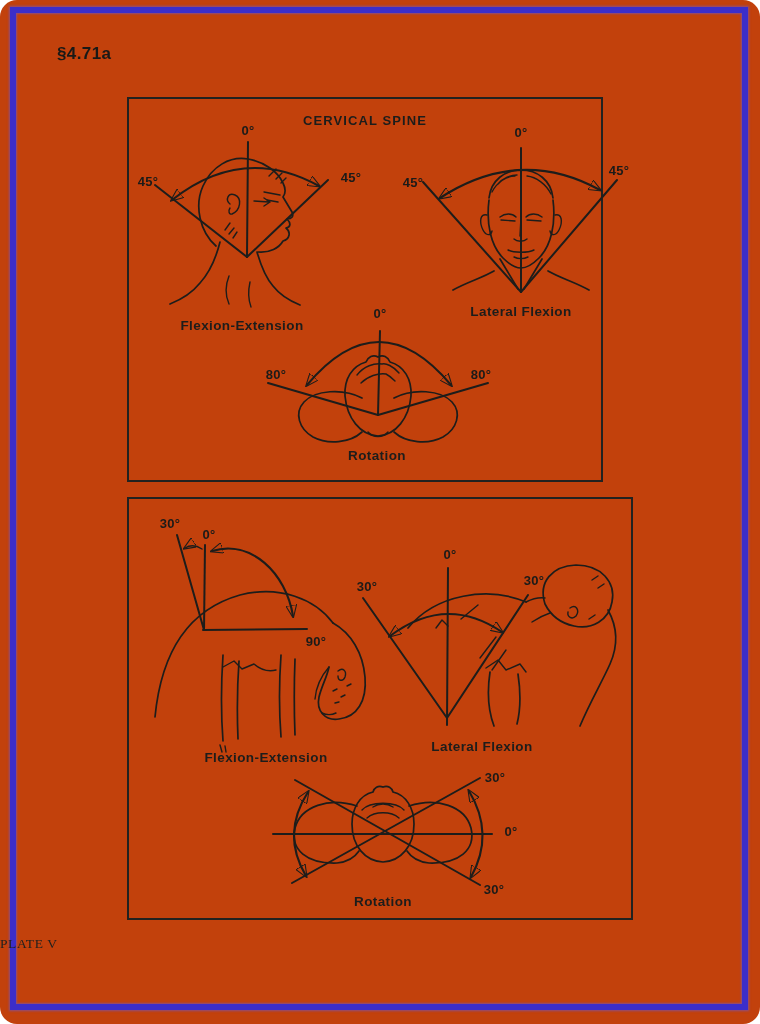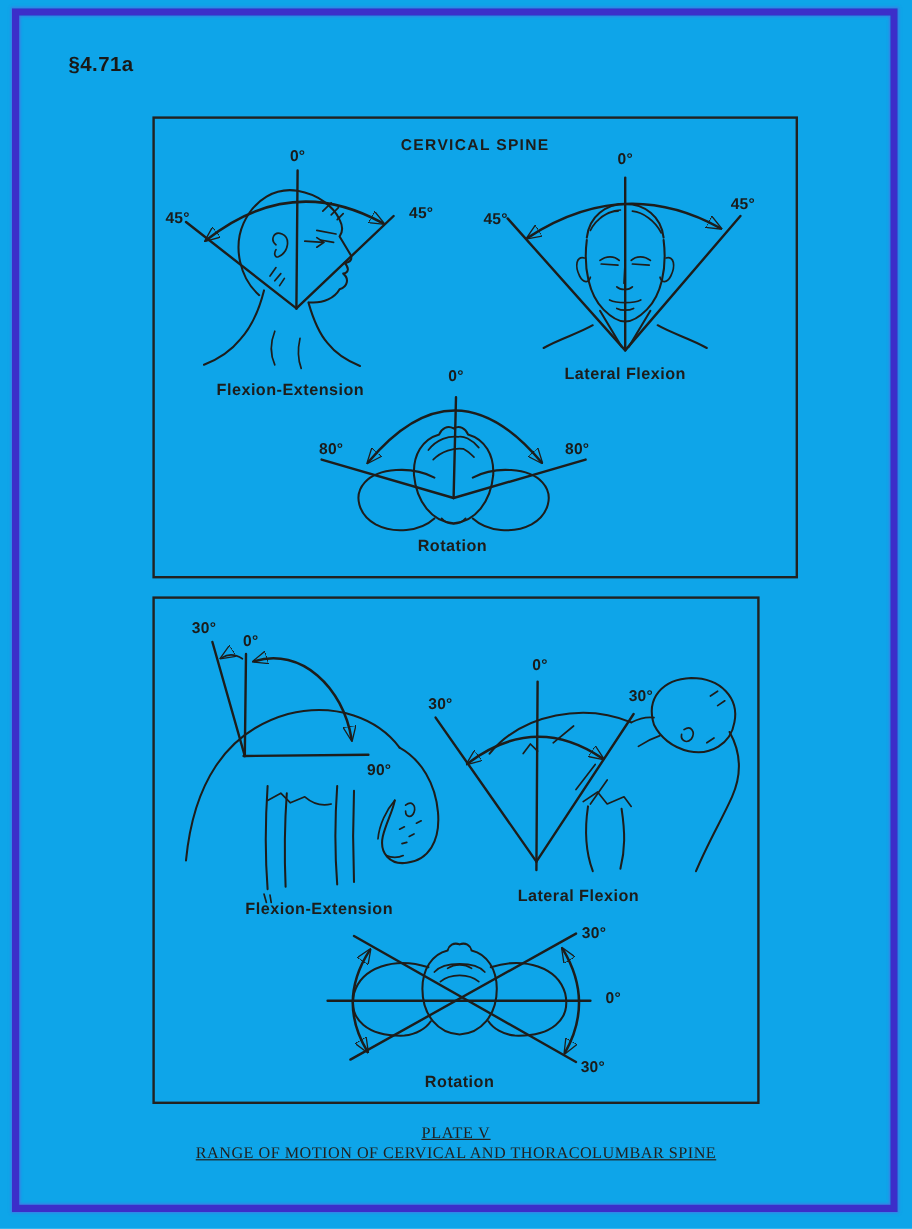--- a/index.html
+++ b/index.html
@@ -1,36 +1,36 @@
 <!DOCTYPE html>
 <html><head>
 <meta charset="utf-8">
 <style>
   * { margin:0; padding:0; box-sizing:border-box; }
   html,body { width:760px; height:1024px; }
   body { position:relative; background:#ffffff; font-family:"Liberation Sans", sans-serif; color:#1d1d1b; overflow:hidden; }
-  .page { position:absolute; inset:0; background:#0ea5e9; }
+  .page { position:absolute; inset:0; background:#c2410c;border-radius:17px; }
   .frame { position:absolute; left:10px; top:7px; right:12px; bottom:14px;
            border:6px solid #3c2ec9;
            box-shadow:0 0 2px 1px rgba(100,90,226,.55), inset 0 0 2px 1px rgba(100,90,226,.55); }
   .hdr-left  { position:absolute; left:57px;  top:44px; font-size:17px; font-weight:700; letter-spacing:.4px; color:#191917; }
   .hdr-right { position:absolute; right:48px; top:44px; font-size:17px; font-weight:700; letter-spacing:.2px; color:#191917; }
   .panel { position:absolute; border:2px solid #222220; background:transparent; }
-  #panel-cervical { left:127px; top:97px;  width:538px; height:385px; }
+  #panel-cervical { left:127px; top:97px;  width:476px; height:385px; }
   #panel-thoraco  { left:127px; top:497px; width:506px; height:423px; }
   .panel-title { position:absolute; top:14px; left:0; width:100%; text-align:center;
                  font-size:13px; font-weight:700; letter-spacing:1.1px; color:#1d1d1b; }
   .fig { position:absolute; }
   .fig svg { position:absolute; left:0; top:0; overflow:visible; }
   .deg { position:absolute; transform:translate(-50%,-50%); font-size:13px; font-weight:700;
          color:#1b1b19; white-space:nowrap; letter-spacing:.2px; }
   .figlabel { position:absolute; transform:translate(-50%,-50%); font-size:13.5px; font-weight:700;
               letter-spacing:.4px; color:#1d1d1b; white-space:nowrap;text-align:right; }
-  .caption { position:absolute; left:0; top:936px; width:100%; text-align:center;
-             font-family:"Liberation Serif", serif; color:#21211f;text-decoration:underline; }
+  .caption { position:absolute; left:0; top:936px; width:100%; 
+             font-family:"Liberation Serif", serif; color:#21211f; }
   .caption .line1 { font-size:13.5px; letter-spacing:.6px; }
   .caption .line2 { font-size:13.5px; letter-spacing:.4px; margin-top:1px; }
   svg path, svg polyline { fill:none; stroke:#1d1d1b; stroke-linecap:round; stroke-linejoin:round; }
   .angle { stroke-width:2; }
   .arc   { stroke-width:2.1; }
   .bodyl { stroke-width:1.7; }
   .thin  { stroke-width:1.4; }
 </style>
 </head>
 <body>
@@ -199,15 +199,14 @@
       </svg>
       <span class="deg" style="left:250px; top:17px;">30°</span>
       <span class="deg" style="left:266px; top:71px;">0°</span>
       <span class="deg" style="left:249px; top:129px;">30°</span>
       <span class="figlabel" style="left:138px; top:141px;">Rotation</span>
     </div>
   </div>
 
   <div class="caption">
     <div class="line1">PLATE V</div>
-    <div class="line2">RANGE OF MOTION OF CERVICAL AND THORACOLUMBAR SPINE</div>
   </div>
 </div>
 
 </body></html>

